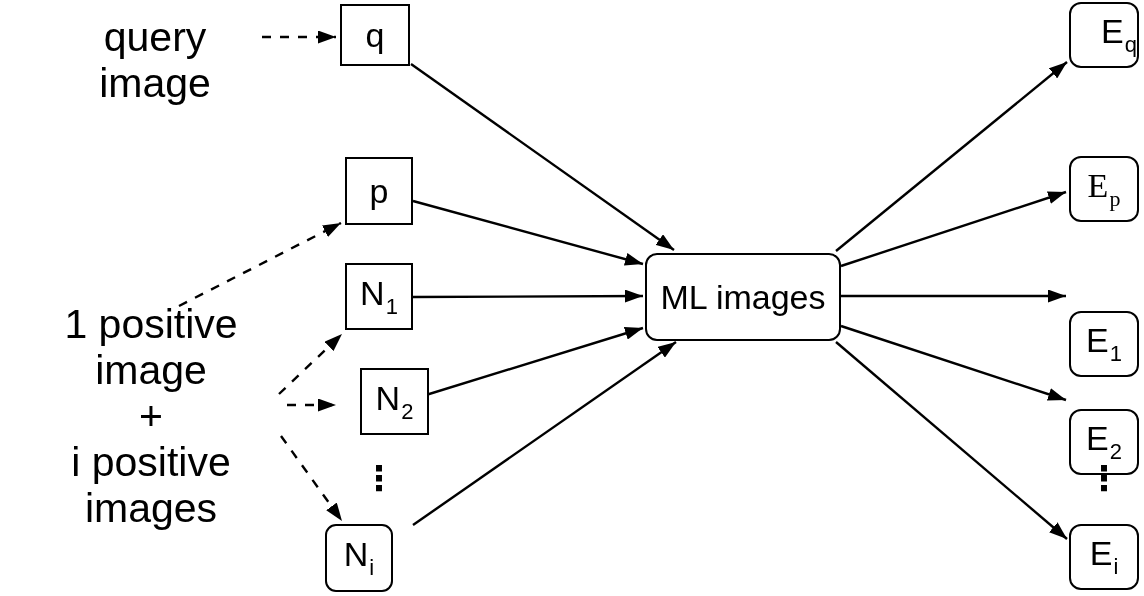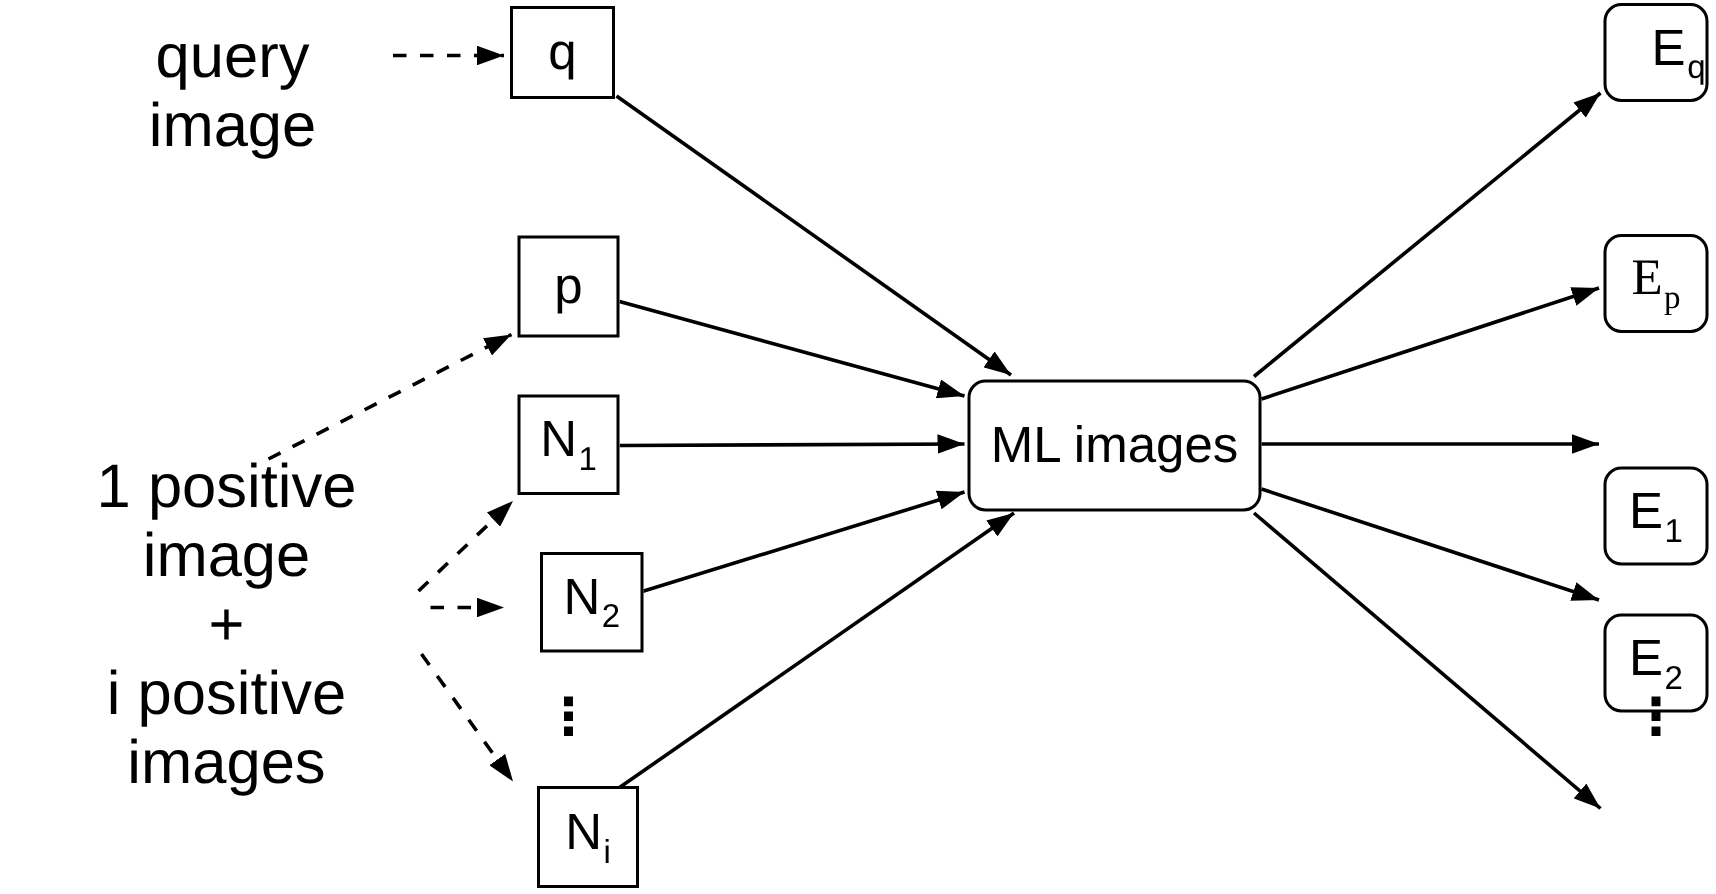--- a/index.html
+++ b/index.html
@@ -105,21 +105,21 @@
   <div class="box" style="left:345px; top:263px; width:68px; height:67px;">
     <span class="lbl"><span>N</span><span class="sub">1</span></span>
   </div>
 
   <div class="box" style="left:344px; top:368px; width:69px; height:67px;margin-left:16px;">
     <span class="lbl"><span>N</span><span class="sub">2</span></span>
   </div>
 
   <div class="ellipsis" style="left:345px; top:458px;">⋮</div>
 
-  <div class="box" style="left:358px; top:524px; width:68px; height:68px;">
+  <div class="box" style="left:325px; top:524px; width:68px; height:68px;border-radius:11px;">
     <span class="lbl"><span>N</span><span class="sub">i</span></span>
   </div>
 
   <div class="box rd" style="left:645px; top:253px; width:196px; height:88px;">
     <span class="lbl">ML images</span>
   </div>
 
   <div class="box rd" style="left:1069px; top:2px; width:70px; height:66px;justify-content:flex-end;">
     <span class="lbl"><span>E</span><span class="sub">q</span></span>
   </div>
@@ -131,14 +131,17 @@
   <div class="box rd" style="left:1069px; top:263px; width:70px; height:66px;margin-top:48px;">
     <span class="lbl"><span>E</span><span class="sub">1</span></span>
   </div>
 
   <div class="box rd" style="left:1069px; top:369px; width:70px; height:66px;margin-top:40px;">
     <span class="lbl"><span>E</span><span class="sub">2</span></span>
   </div>
 
   <div class="ellipsis" style="left:1070px; top:458px;">⋮</div>
 
+  <div class="box rd" style="left:1069px; top:524px; width:70px; height:66px;">
+    <span class="lbl"><span>E</span><span class="sub">i</span></span>
+  </div>
 
 </div>
 
 </body></html>

